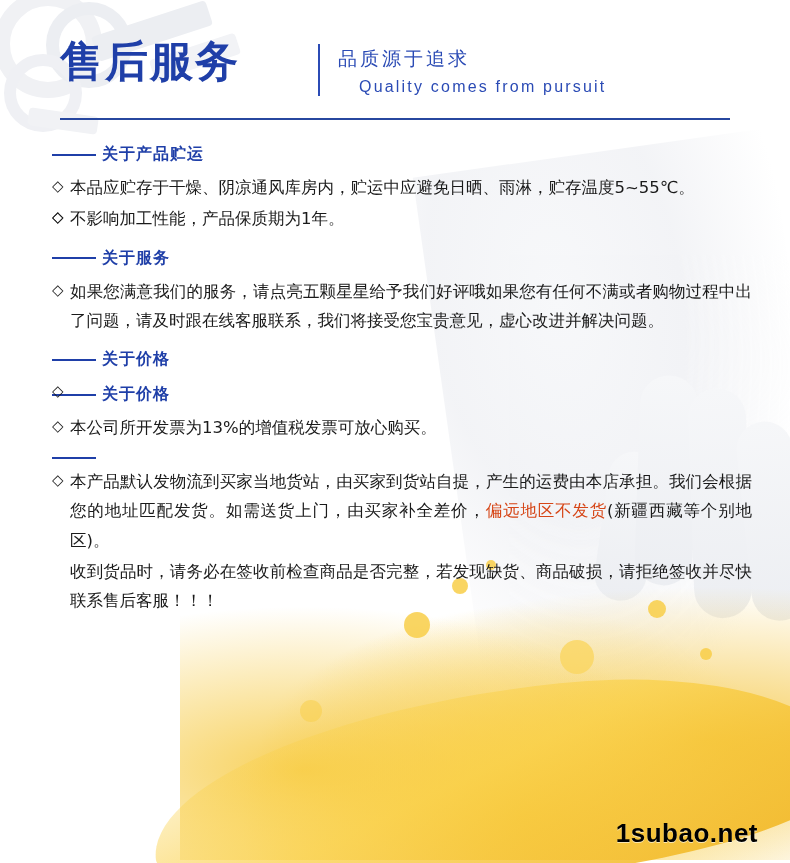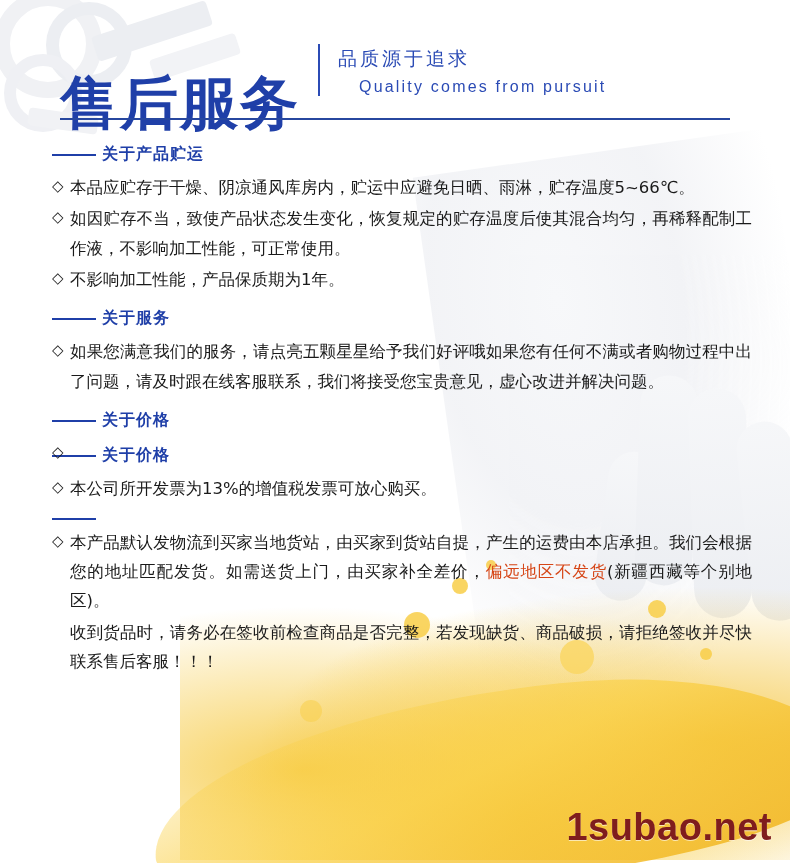--- a/index.html
+++ b/index.html
@@ -104,27 +104,26 @@
     position: absolute;
     left: 60px;
     top: 38px;
     width: 670px;
     height: 78px;
   }
   .title-cn {
     position: absolute;
     left: 0;
     top: 2px;
-    font-size: 58px;
+    font-size: 43px;
     font-weight: bold;
     color: #1f3fa8;
     letter-spacing: 2px;
     line-height: 1;
     font-family: "DejaVu Sans", "Liberation Sans", sans-serif;
-    margin-top: 34px;
   }
   .title-divider {
     position: absolute;
     left: 258px;
     top: 6px;
     width: 2px;
     height: 52px;
     background: #2b4bb5;
   }
   .sub-cn {
@@ -197,25 +196,25 @@
     top: 0;
     color: #1a1a1a;
     font-size: 15px;
   }
   .item.nobullet { padding-left: 18px; }
   .hl { color: #d64617; }
 
   
   .watermark {
     position: absolute;
-    right: 18px;
+    right: 32px;
     bottom: 14px;
-    font-size: 38px;
+    font-size: 26px;
     font-weight: bold;
-    color: #7f1d1d;
+    color: #000000;
     letter-spacing: 0.5px;
     font-family: "Liberation Sans", sans-serif;
     text-shadow: 0 1px 0 rgba(255,255,255,0.6);
   }
 </style>
 </head>
 <body>
 
 <div class="page">
 
@@ -255,25 +254,24 @@
 
   <div class="content">
 
     <div class="section">
       <div class="sec-head">
         <span class="sec-dash"></span>
         <span>关于产品贮运</span>
       </div>
       <div class="item">
         <span class="dia">◇</span>
-        <span>本品应贮存于干燥、阴凉通风库房内，贮运中应避免日晒、雨淋，贮存温度5~66℃。</span>
-      </div>
-      <div class="item">
-        <span class="dia">◇</span>
-        <span>如因贮存不当，致使产品状态发生变化，恢复规定的贮存温度后使其混合均匀，再稀释配制工作液，不影响加工性能，可正常使用。</span>
+        <span>本品应贮存于干燥、阴凉通风库房内，贮运中应避免日晒、雨淋，贮存温度5~55℃。</span>
+      </div>
+      <div class="item">
+        <span class="dia">◇</span>
       </div>
       <div class="item">
         <span class="dia">◇</span>
         <span>不影响加工性能，产品保质期为1年。</span>
       </div>
     </div>
 
     <div class="section">
       <div class="sec-head">
         <span class="sec-dash"></span>

